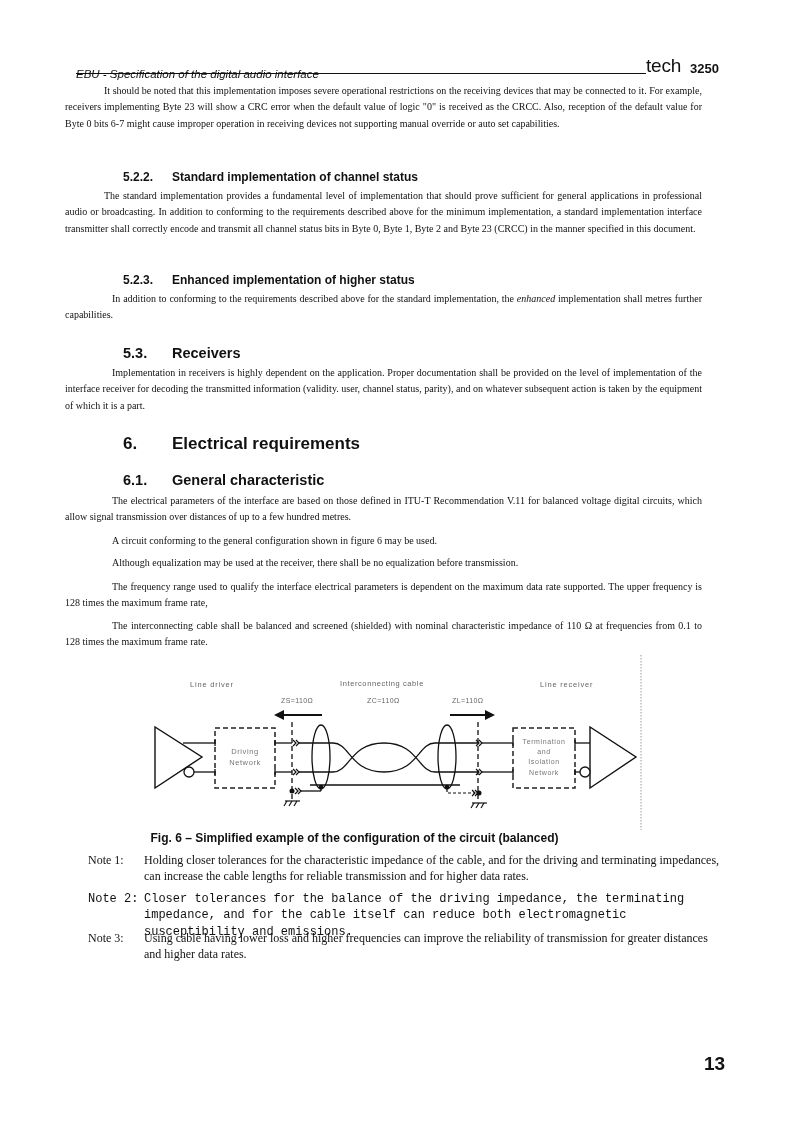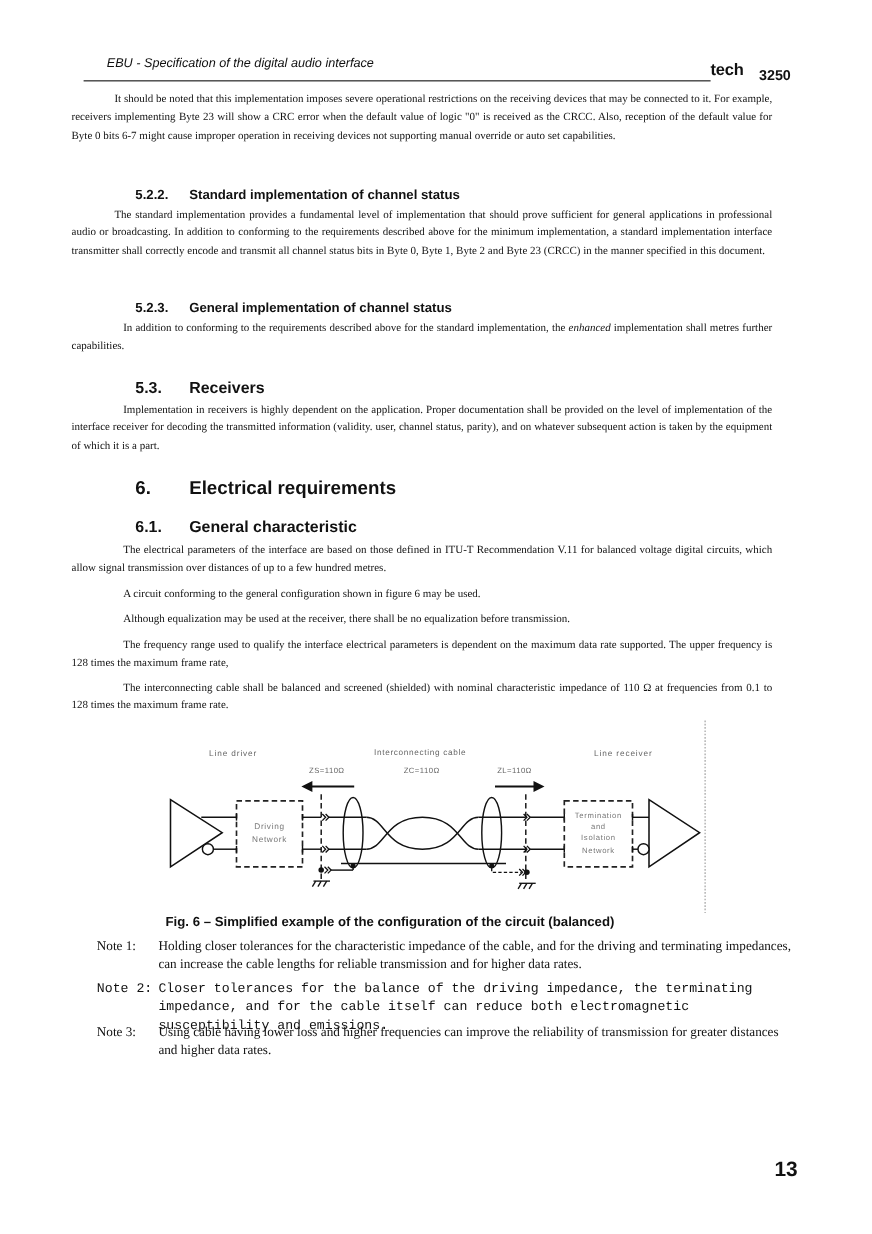--- a/index.html
+++ b/index.html
@@ -2,22 +2,22 @@
 <html><head>
 <meta charset="utf-8">
 <style>
   html, body { margin: 0; padding: 0; background: #ffffff; }
   body { width: 793px; height: 1122px; position: relative; overflow: hidden; color: #111; }
   .serif { font-family: "Liberation Serif", "DejaVu Serif", serif; }
   .sans { font-family: "Liberation Sans", "DejaVu Sans", sans-serif; }
   .abs { position: absolute; }
 
   .header-line { position: absolute; left: 76px; top: 73px; width: 570px; height: 0; border-top: 1px solid #111; }
-  .header-title { left: 76px; top: 52px; font-size: 11.5px; font-style: italic; margin-left: 21px; }
-  .header-tech { left: 646px; top: 55px; font-size: 15px; font-weight: bold; letter-spacing: -0.2px; }
+  .header-title { left: 76px; top: 68px; font-size: 11.5px; font-style: italic; }
+  .header-tech { left: 646px; top: 55px; font-size: 19px; font-weight: normal; letter-spacing: -0.2px; }
   .header-num { left: 690px; top: 61px; font-size: 13px; font-weight: bold; }
 
   .para { position: absolute; left: 65px; width: 637px; font-size: 10px; line-height: 16.4px; text-align: justify; }
   .para .indent { display: inline-block; width: 39px; }
   .heading3 { position: absolute; left: 123px; font-size: 12px; font-weight: bold; }
   .heading3 .num { display: inline-block; width: 49px; }
   .heading2 { position: absolute; left: 123px; font-size: 14.5px; font-weight: bold; }
   .heading2 .num { display: inline-block; width: 49px; }
   .heading1 { position: absolute; left: 123px; font-size: 17px; font-weight: bold; }
   .heading1 .num { display: inline-block; width: 49px; }
@@ -38,21 +38,21 @@
 <div class="abs sans header-title">EBU - Specification of the digital audio interface</div>
 <div class="header-line"></div>
 <div class="abs sans header-tech">tech</div>
 <div class="abs sans header-num">3250</div>
 
 <div class="para serif" style="top:83px;"><span class="indent"></span><span>It should be noted that this implementation imposes severe operational restrictions on the receiving devices that may be connected to it. For example, receivers implementing Byte 23 will show a CRC error when the default value of logic "0" is received as the CRCC. Also, reception of the default value for Byte 0 bits 6-7 might cause improper operation in receiving devices not supporting manual override or auto set capabilities.</span></div>
 
 <div class="heading3 sans" style="top:170px;"><span class="num">5.2.2.</span><span>Standard implementation of channel status</span></div>
 <div class="para serif" style="top:188px;"><span class="indent"></span><span>The standard implementation provides a fundamental level of implementation that should prove sufficient for general applications in professional audio or broadcasting. In addition to conforming to the requirements described above for the minimum implementation, a standard implementation interface transmitter shall correctly encode and transmit all channel status bits in Byte 0, Byte 1, Byte 2 and Byte 23 (CRCC) in the manner specified in this document.</span></div>
 
-<div class="heading3 sans" style="top:273px;"><span class="num">5.2.3.</span><span>General implementation of channel status</span></div>
+<div class="heading3 sans" style="top:273px;"><span class="num">5.2.3.</span><span>Enhanced implementation of higher status</span></div>
 <div class="para serif" style="top:291px;"><span class="indent" style="width:47px;"></span><span>In addition to conforming to the requirements described above for the standard implementation, the </span><i>enhanced</i><span> implementation shall metres further capabilities.</span></div>
 
 <div class="heading2 sans" style="top:345px;"><span class="num">5.3.</span><span>Receivers</span></div>
 <div class="para serif" style="top:365px;"><span class="indent" style="width:47px;"></span><span>Implementation in receivers is highly dependent on the application. Proper documentation shall be provided on the level of implementation of the interface receiver for decoding the transmitted information (validity. user, channel status, parity), and on whatever subsequent action is taken by the equipment of which it is a part.</span></div>
 
 <div class="heading1 sans" style="top:434px;"><span class="num">6.</span><span>Electrical requirements</span></div>
 
 <div class="heading2 sans" style="top:472px;"><span class="num">6.1.</span><span>General characteristic</span></div>
 <div class="para serif" style="top:493px;"><span class="indent" style="width:47px;"></span><span>The electrical parameters of the interface are based on those defined in ITU-T Recommendation V.11 for balanced voltage digital circuits, which allow signal transmission over distances of up to a few hundred metres.</span></div>
 <div class="para serif" style="top:533px;"><span class="indent" style="width:47px;"></span><span>A circuit conforming to the general configuration shown in figure 6 may be used.</span></div>

